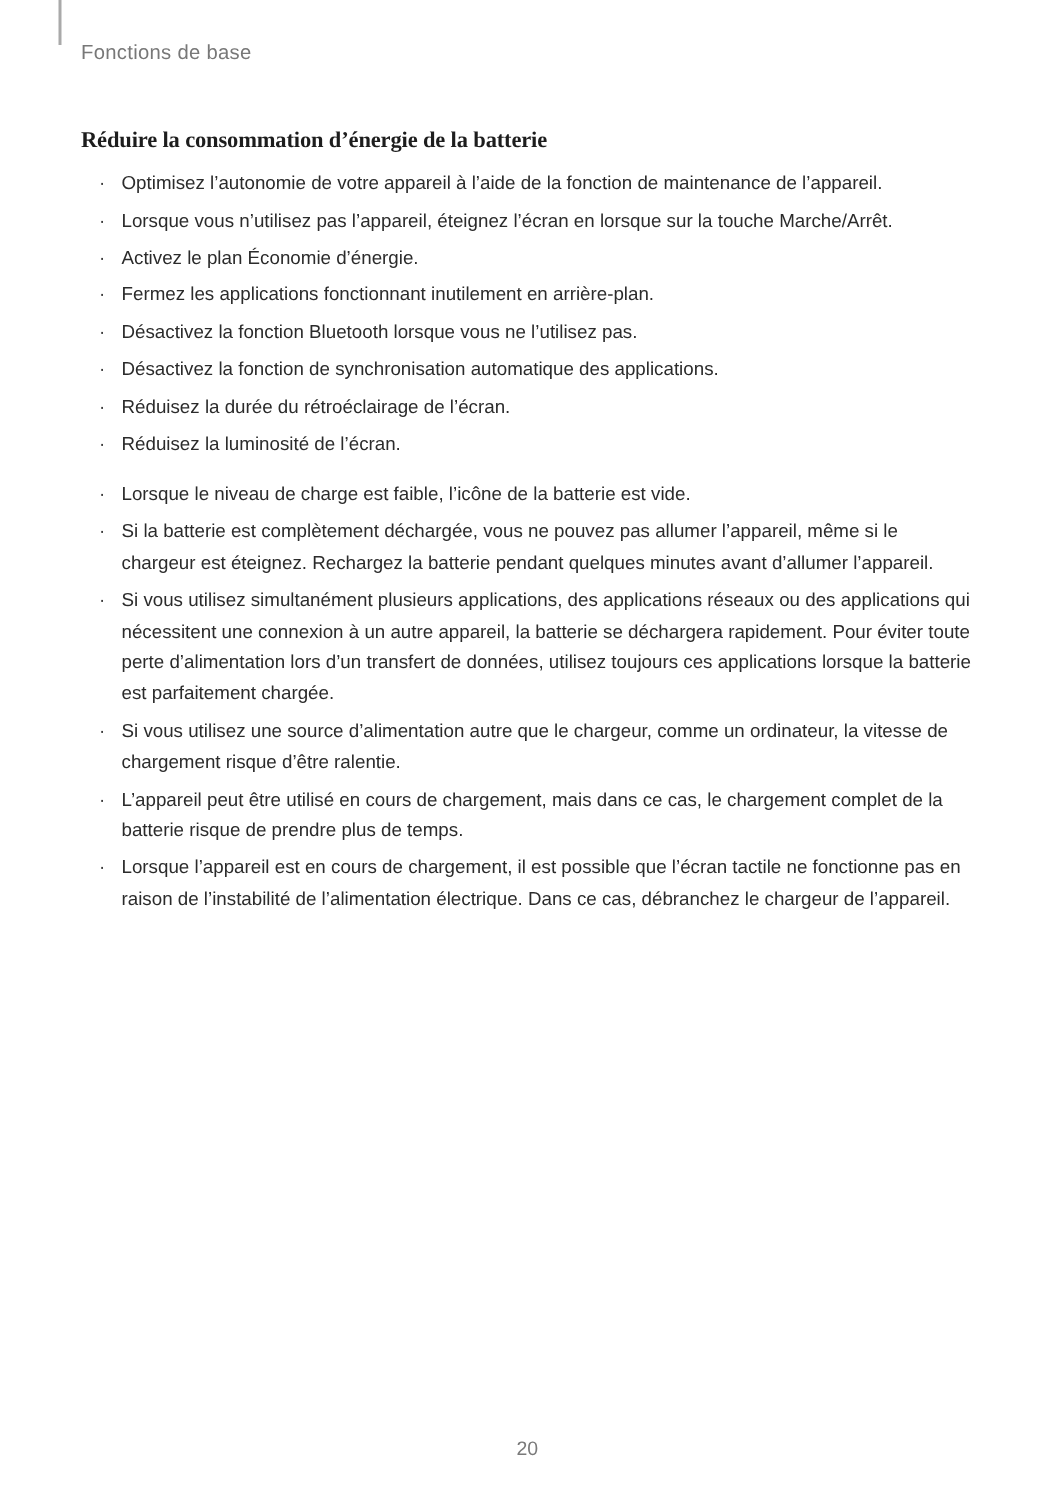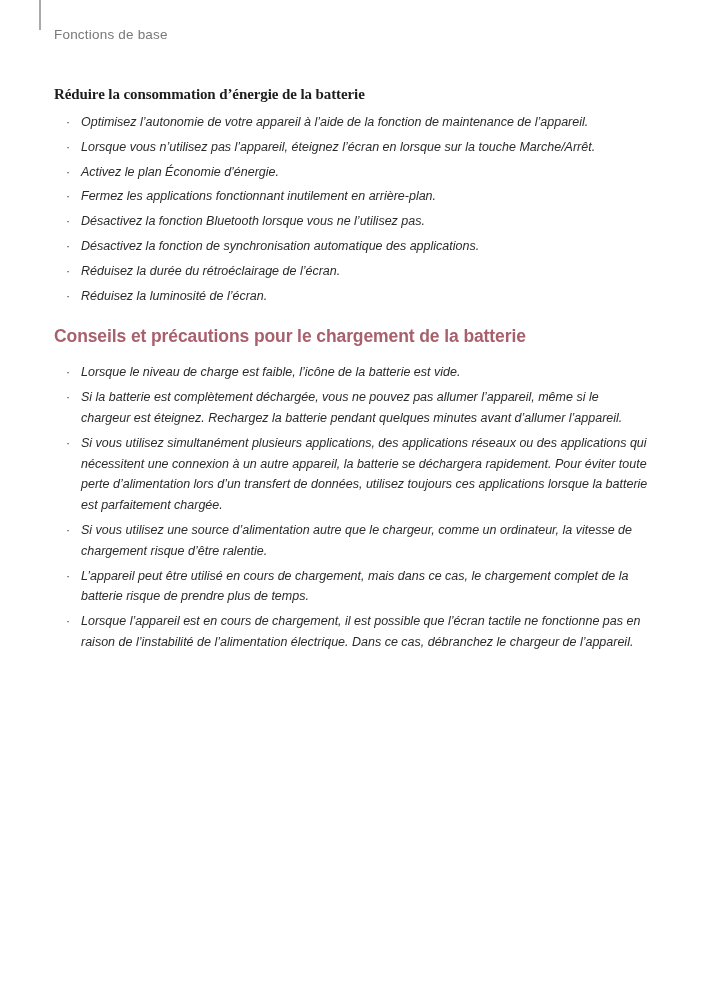--- a/index.html
+++ b/index.html
@@ -71,21 +71,21 @@
     font-size: 12.5px;
     line-height: 20.8px;
   }
   .bullet-marker {
     flex: none;
     width: 15px;
     margin-left: 12px;
     color: #3a3a3a;
     text-align: left;
   }
-  .li-text { flex: 1; font-style: italic; }
+  .li-text { flex: 1; }
   .page-number {
     position: absolute;
     left: 0;
     right: 0;
     top: 958px;
     text-align: center;
     font-size: 13px;
     color: #7a7a7a;
   }
 </style>
@@ -131,21 +131,20 @@
       <li>
         <span class="bullet-marker">·</span>
         <span class="li-text">Réduisez la durée du rétroéclairage de l’écran.</span>
       </li>
       <li>
         <span class="bullet-marker">·</span>
         <span class="li-text">Réduisez la luminosité de l’écran.</span>
       </li>
     </ul>
 
-    <h2 class="chapter-title">Conseils et précautions pour le chargement de la batterie</h2>
 
     <ul class="bullet-list charging">
       <li>
         <span class="bullet-marker">·</span>
         <span class="li-text">Lorsque le niveau de charge est faible, l’icône de la batterie est vide.</span>
       </li>
       <li>
         <span class="bullet-marker">·</span>
         <span class="li-text">Si la batterie est complètement déchargée, vous ne pouvez pas allumer l’appareil, même si le chargeur est éteignez. Rechargez la batterie pendant quelques minutes avant d’allumer l’appareil.</span>
       </li>
@@ -162,14 +161,15 @@
         <span class="li-text">L’appareil peut être utilisé en cours de chargement, mais dans ce cas, le chargement complet de la batterie risque de prendre plus de temps.</span>
       </li>
       <li>
         <span class="bullet-marker">·</span>
         <span class="li-text">Lorsque l’appareil est en cours de chargement, il est possible que l’écran tactile ne fonctionne pas en raison de l’instabilité de l’alimentation électrique. Dans ce cas, débranchez le chargeur de l’appareil.</span>
       </li>
     </ul>
 
   </div>
 
+  <div class="page-number">20</div>
 
 </div>
 
 </body></html>

